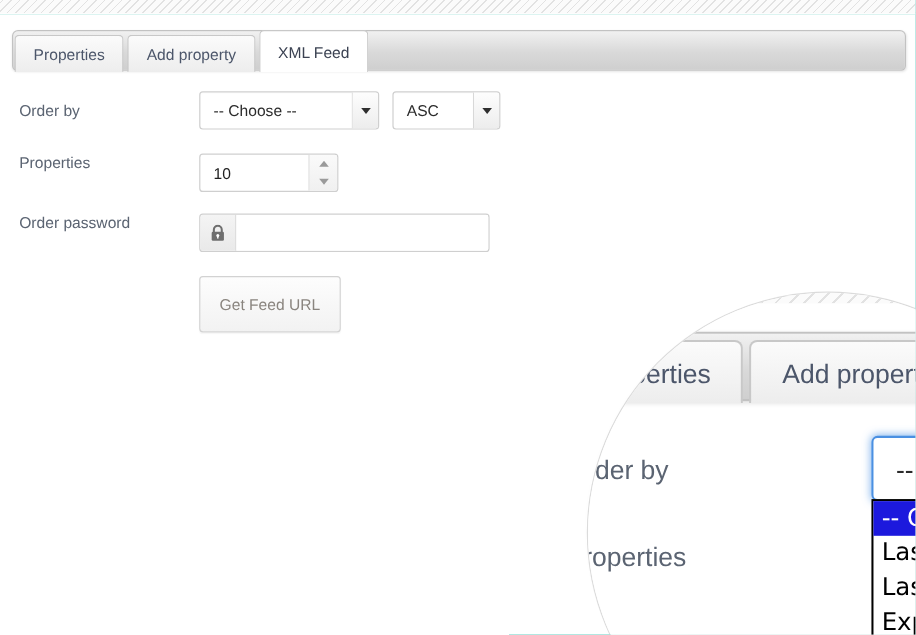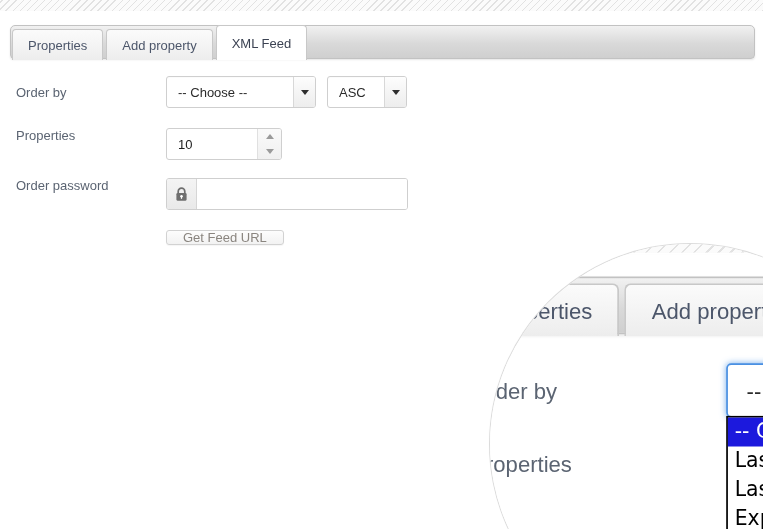--- a/index.html
+++ b/index.html
@@ -135,21 +135,21 @@
     justify-content: center;
     border-radius: 0 2px 2px 0;
   }
   .caret {
     width: 0; height: 0;
     border-left: 4px solid transparent;
     border-right: 4px solid transparent;
     border-top: 5px solid #2e2e2e;
   }
   .sel-order { width: 150px; margin-left: 14px; }
-  .sel-dir { width: 80px; margin-left: 11px; }
+  .sel-dir { width: 90px; margin-left: 11px; }
 
   
   .spin {
     width: 116px; height: 32px;
     margin-left: 166px;
     background: #ffffff;
     border: 1px solid #cfcfcf;
     border-radius: 3px;
     display: flex;
     align-items: center;
@@ -212,21 +212,21 @@
     border: none; outline: none;
     padding-left: 8px;
     font-size: 13px;
     background: #fff;
     font-family: "Liberation Sans", sans-serif;
   }
 
   
   .btn {
     margin-left: 166px;
-    height: 15px;
+    height: 47px;
     padding: 0 16px;
     display: inline-flex;
     align-items: center;
     justify-content: center;
     background: linear-gradient(to bottom, #fdfdfd 0%, #f2f2f2 100%);
     border: 1px solid #d2d2d2;
     border-radius: 3px;
     font-size: 13px;
     color: #8a857f;
     cursor: pointer;

